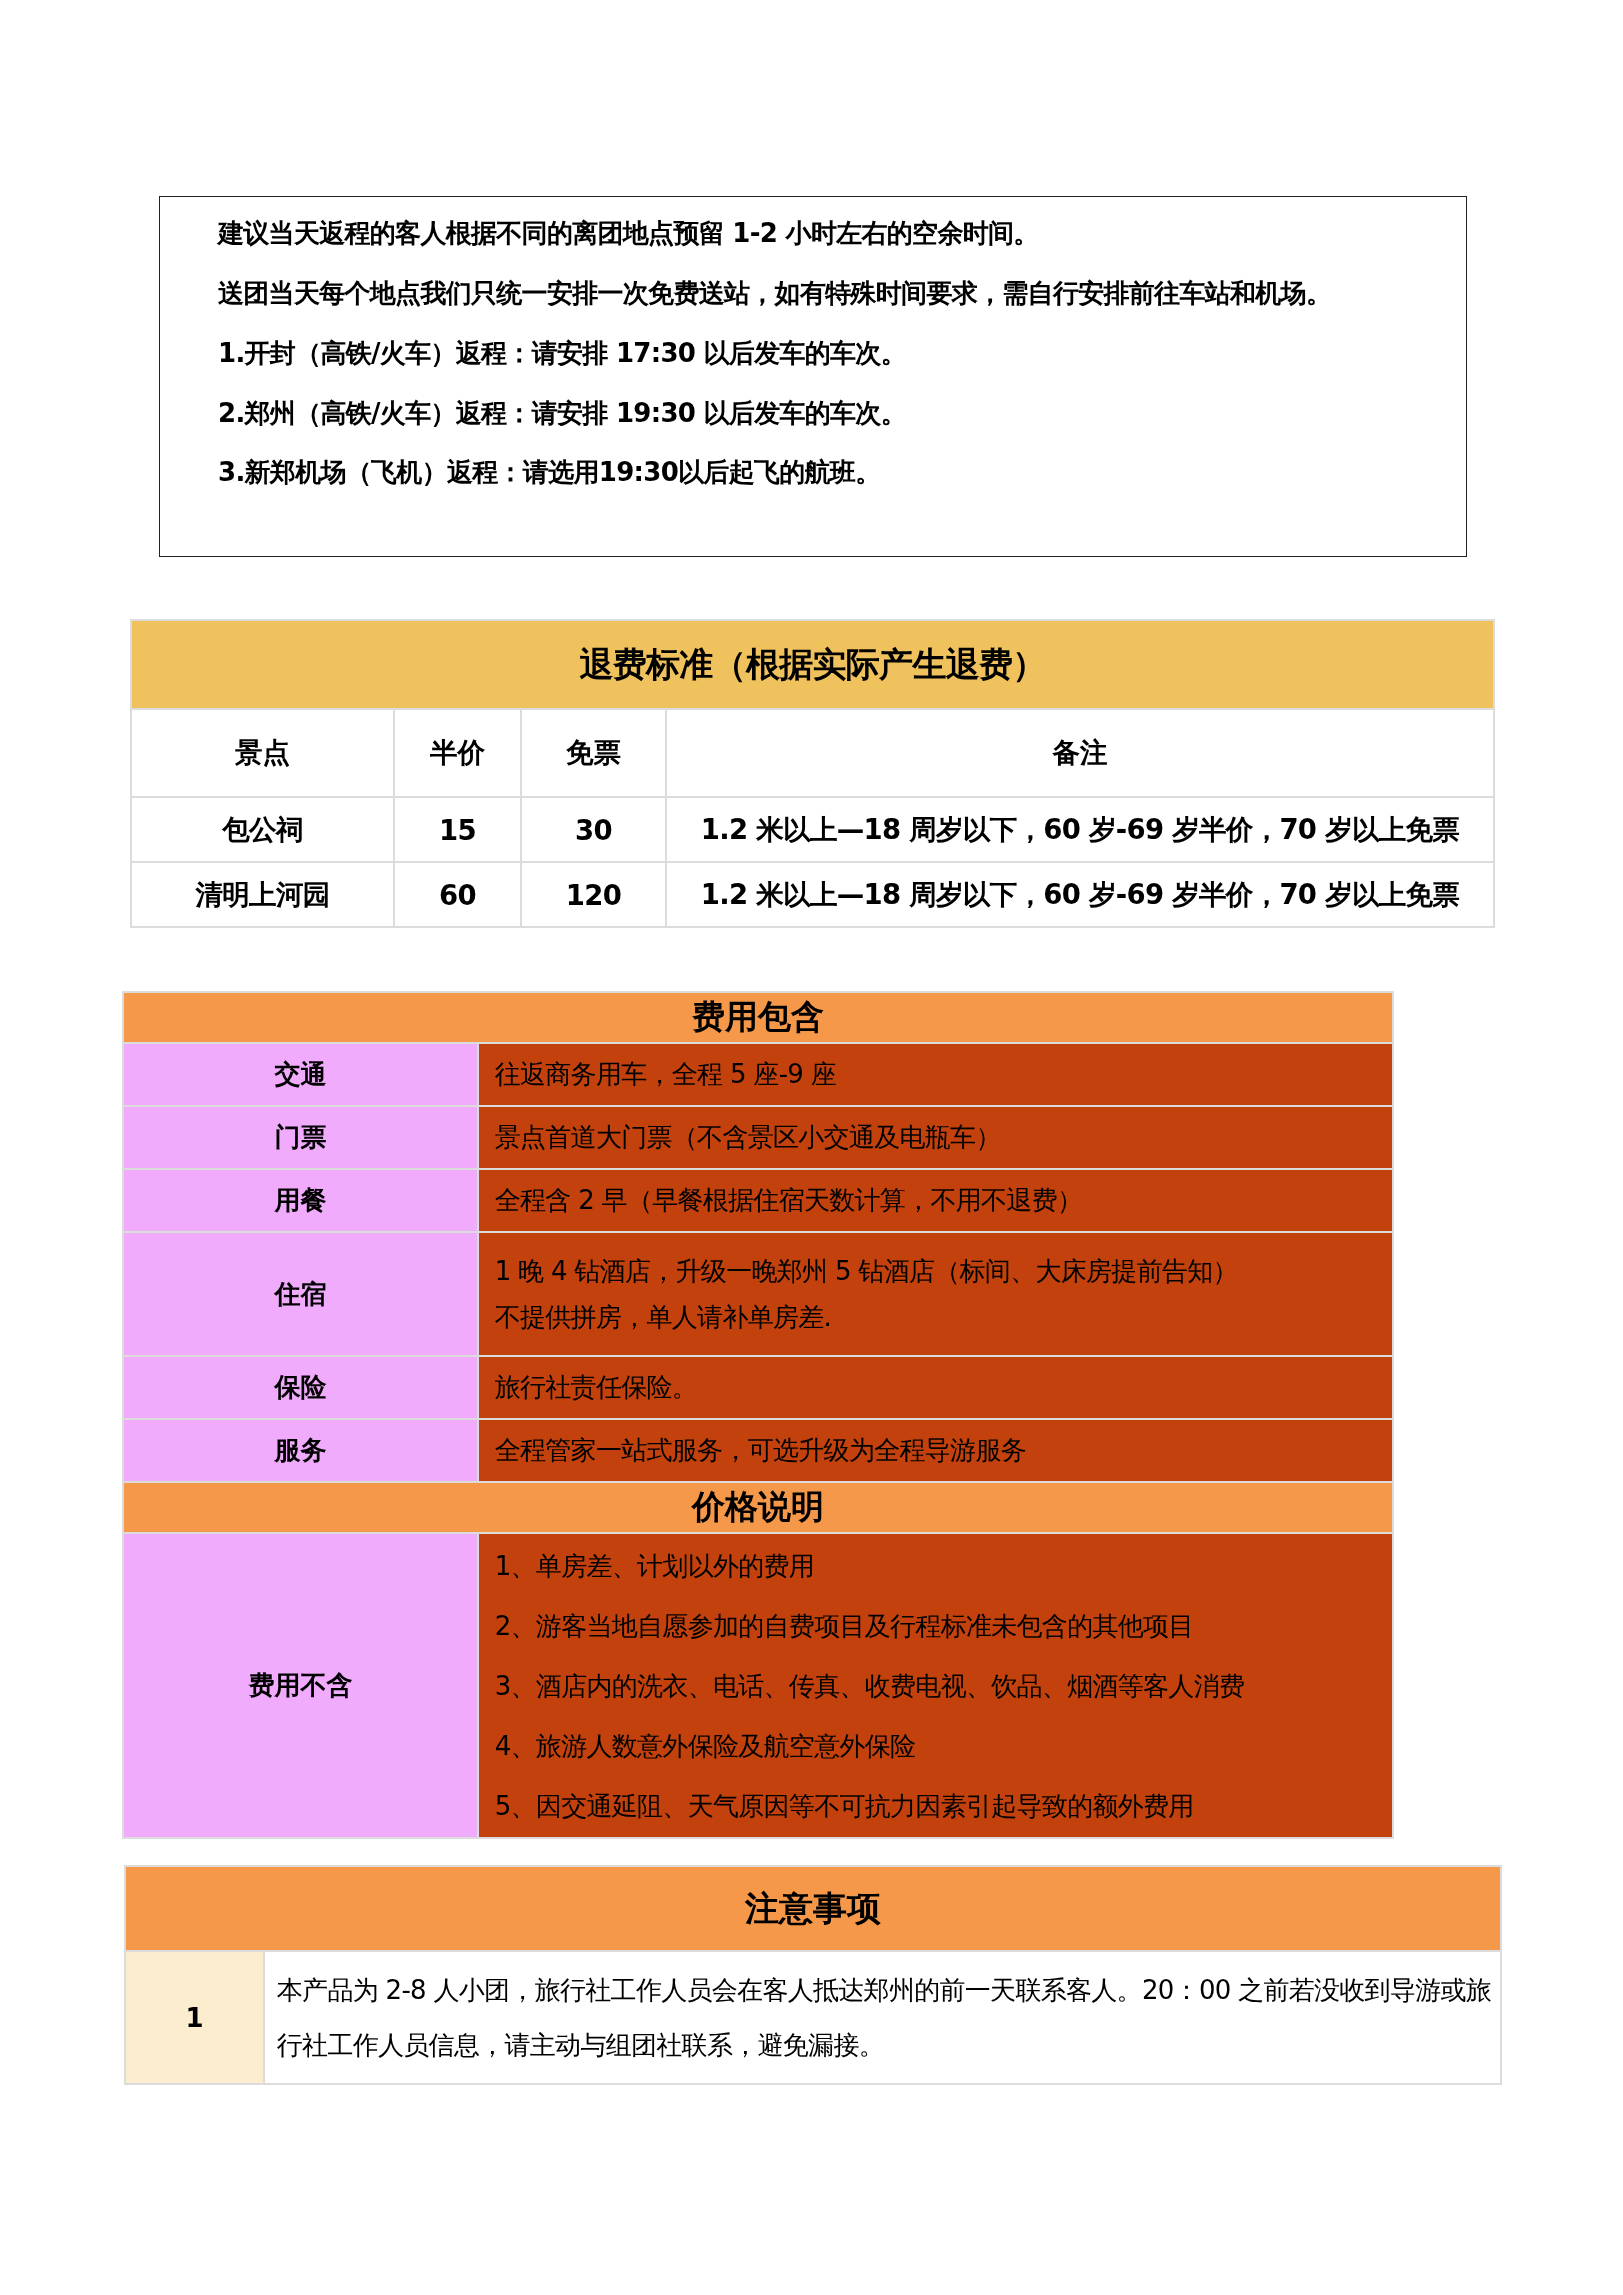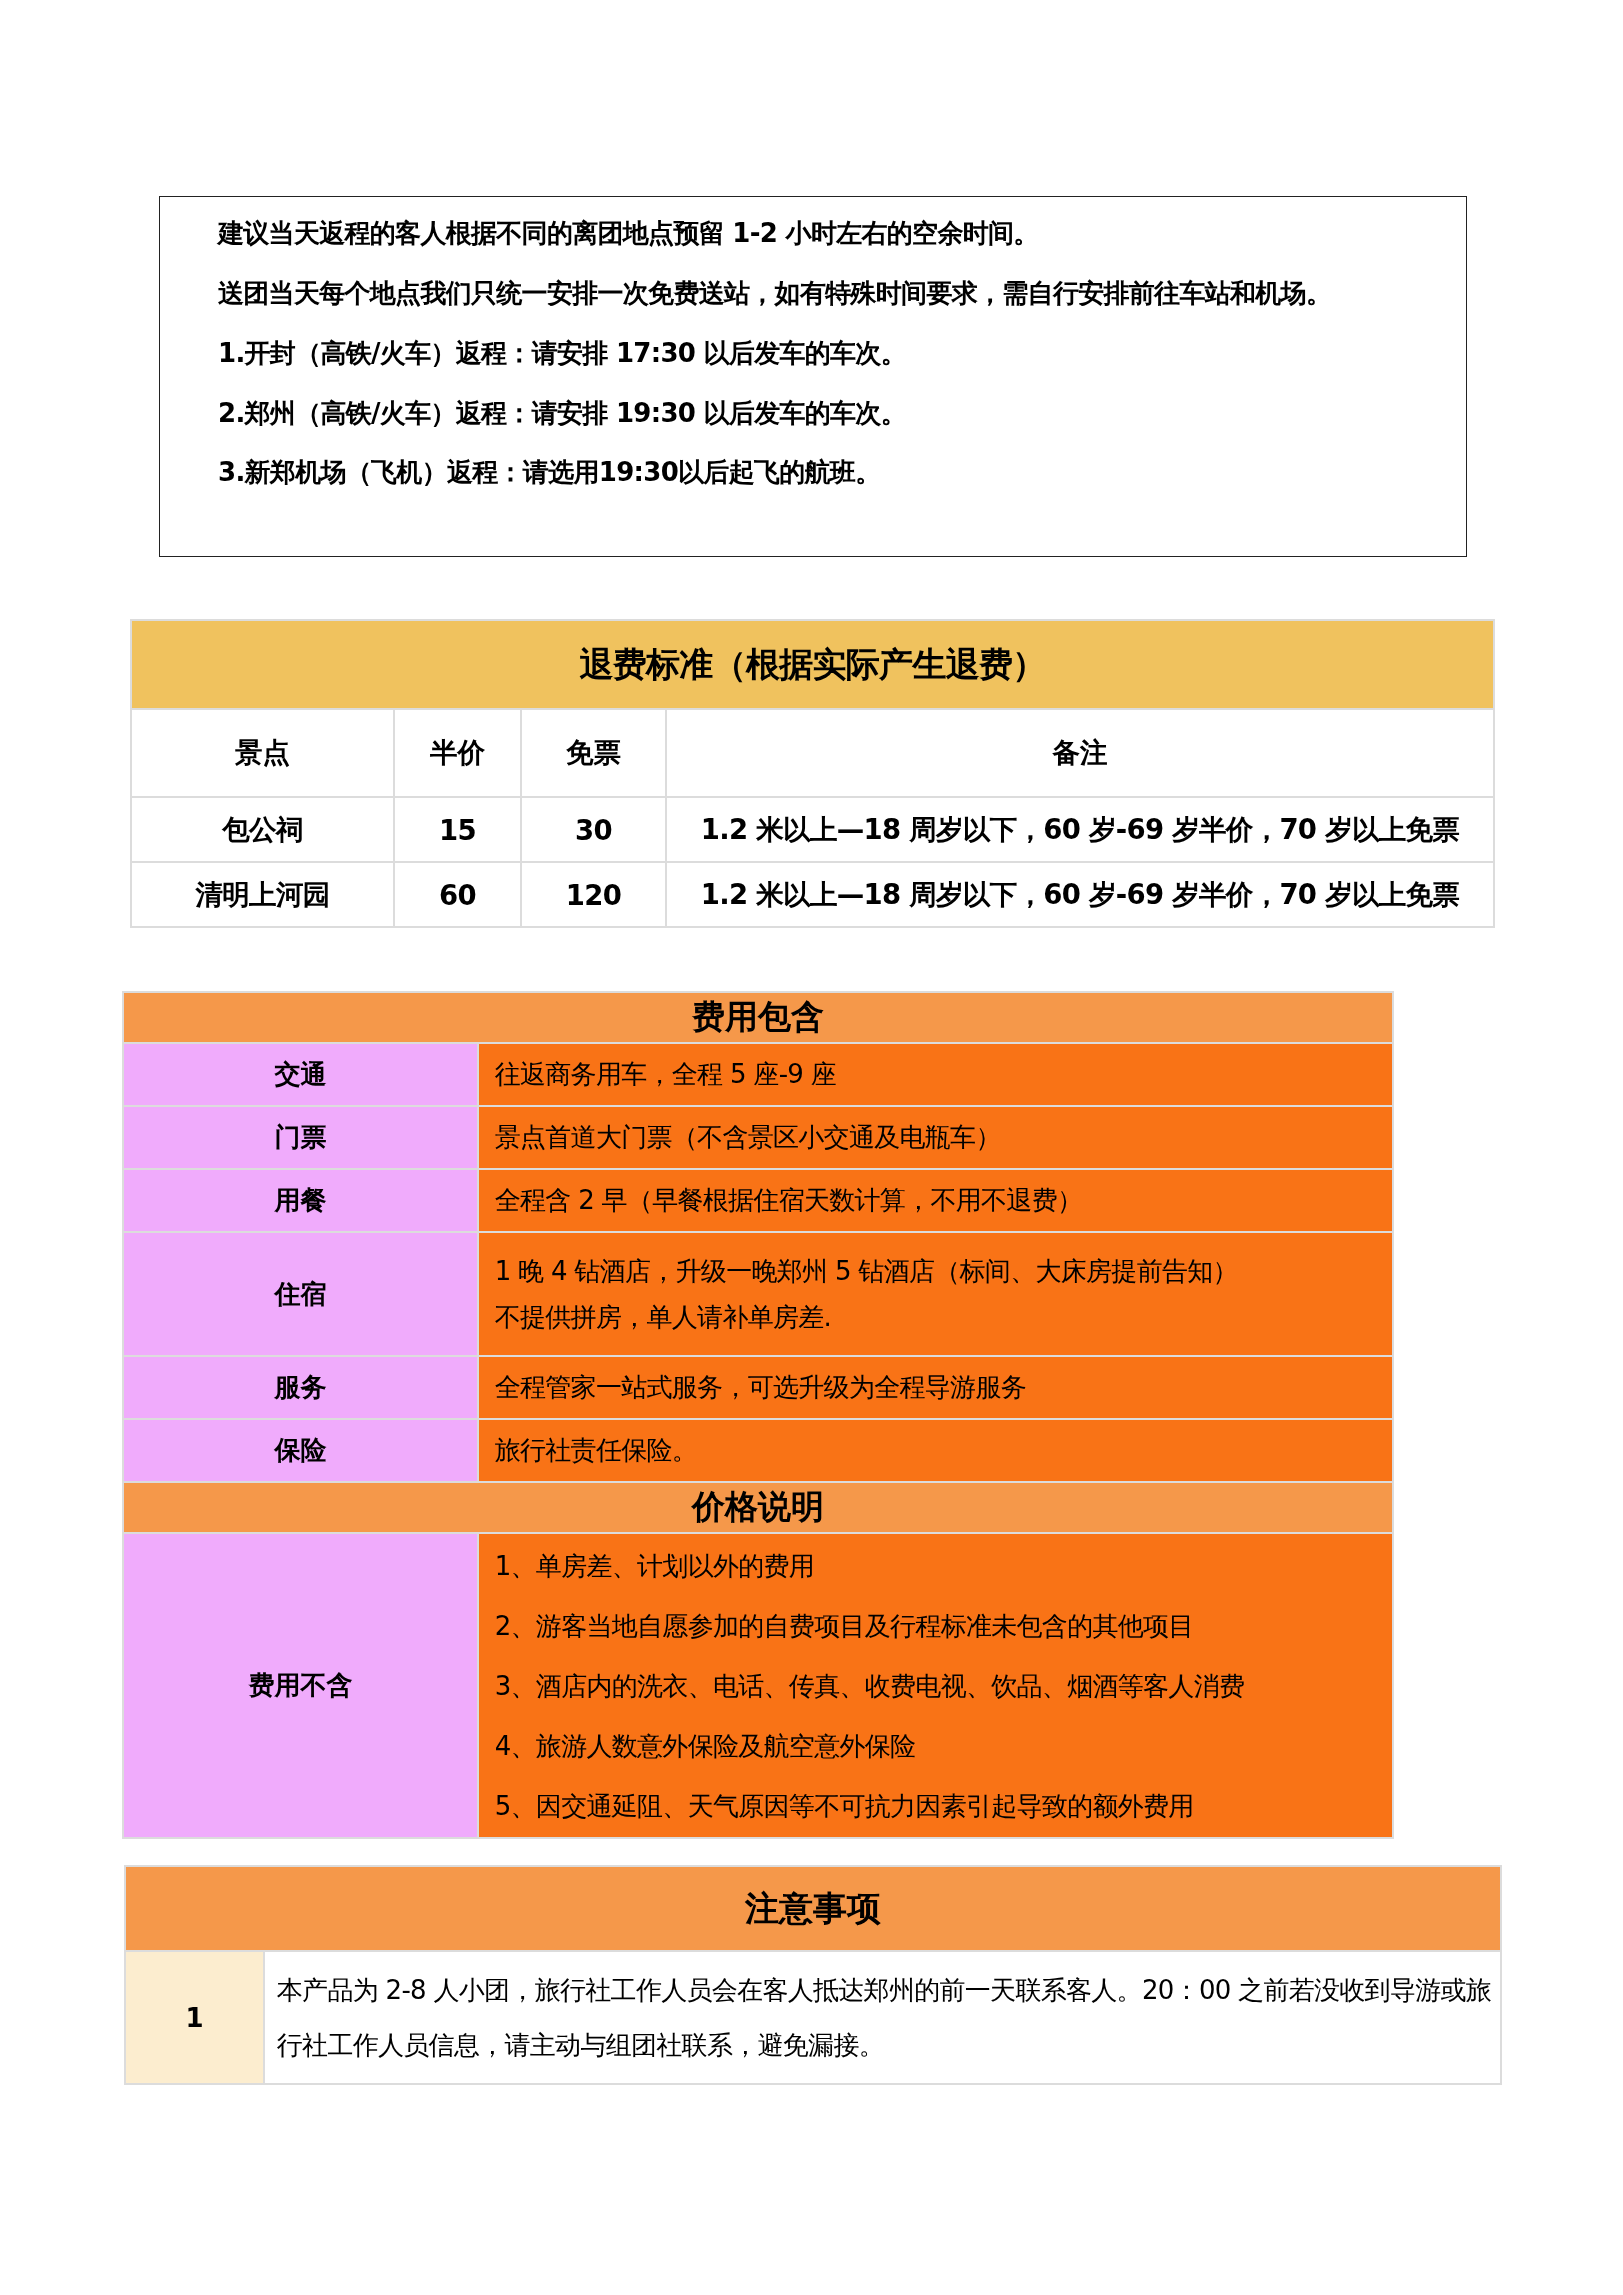--- a/index.html
+++ b/index.html
@@ -13,21 +13,21 @@
   table { border-collapse:collapse; position:absolute; table-layout:fixed; }
   td { border:2.6px solid #dcdcdc; box-sizing:border-box; }
   .refund { left:130px; top:619px; width:1365px; }
   .refund .hdr td { background:#f0c25e; height:89px; text-align:center; font-weight:bold; font-size:34px; letter-spacing:-0.7px; }
   .refund .colhdr td { height:88px; text-align:center; font-weight:bold; font-size:27.5px; background:#fff; }
   .refund .row td { height:65px; text-align:center; font-weight:bold; font-size:27.5px; background:#fff; white-space:nowrap; letter-spacing:-0.7px; }
 
   .fees { left:122px; top:991px; width:1272px; }
   .fees .sec td { background:#f5984a; height:51px; text-align:center; font-weight:bold; font-size:33px; }
   .fees .label { background:#f0abfc; text-align:center; font-weight:bold; font-size:26px; width:355px; }
-  .fees .val { background:#f97316; font-size:26px; padding-left:15.7px; white-space:nowrap; letter-spacing:-0.7px;margin-left:16px; }
+  .fees .val { background:#c2410c; font-size:26px; padding-left:15.7px; white-space:nowrap; letter-spacing:-0.7px;margin-left:16px; }
   .fees .r1 td { height:63px; }
   .fees .r2 td { height:124px; }
   .fees .val .sub { display:block; line-height:46px; }
   .fees .excl td { height:305px; }
   .fees .excl .val .sub { line-height:60px; }
 
   .notes { left:124px; top:1865px; width:1378px; }
   .notes .sec td { background:#f5984a; height:85px; text-align:center; font-weight:bold; font-size:34px; }
   .notes .num { background:#fcedcf; width:139px; text-align:center; font-weight:bold; font-size:26px; }
   .notes .val { background:#fff; font-size:26px; padding:10.5px 6.5px 10.5px 11.8px; line-height:55px; height:110px; letter-spacing:-0.7px;margin-left:48px; }
@@ -97,26 +97,26 @@
     <td class="val">全程含 2 早（早餐根据住宿天数计算，不用不退费）</td>
   </tr>
   <tr class="r2">
     <td class="label">住宿</td>
     <td class="val">
       <span class="sub">1 晚 4 钻酒店，升级一晚郑州 5 钻酒店（标间、大床房提前告知）</span>
       <span class="sub">不提供拼房，单人请补单房差.</span>
     </td>
   </tr>
   <tr class="r1">
+    <td class="label">保险</td>
+    <td class="val">旅行社责任保险。</td>
+  </tr>
+  <tr class="r1">
     <td class="label">服务</td>
     <td class="val">全程管家一站式服务，可选升级为全程导游服务</td>
-  </tr>
-  <tr class="r1">
-    <td class="label">保险</td>
-    <td class="val">旅行社责任保险。</td>
   </tr>
   <tr class="sec">
         <td colspan="2">价格说明</td>
       </tr>
   <tr class="excl">
     <td class="label">费用不含</td>
     <td class="val">
       <span class="sub">1、单房差、计划以外的费用</span>
       <span class="sub">2、游客当地自愿参加的自费项目及行程标准未包含的其他项目</span>
       <span class="sub">3、酒店内的洗衣、电话、传真、收费电视、饮品、烟酒等客人消费</span>

